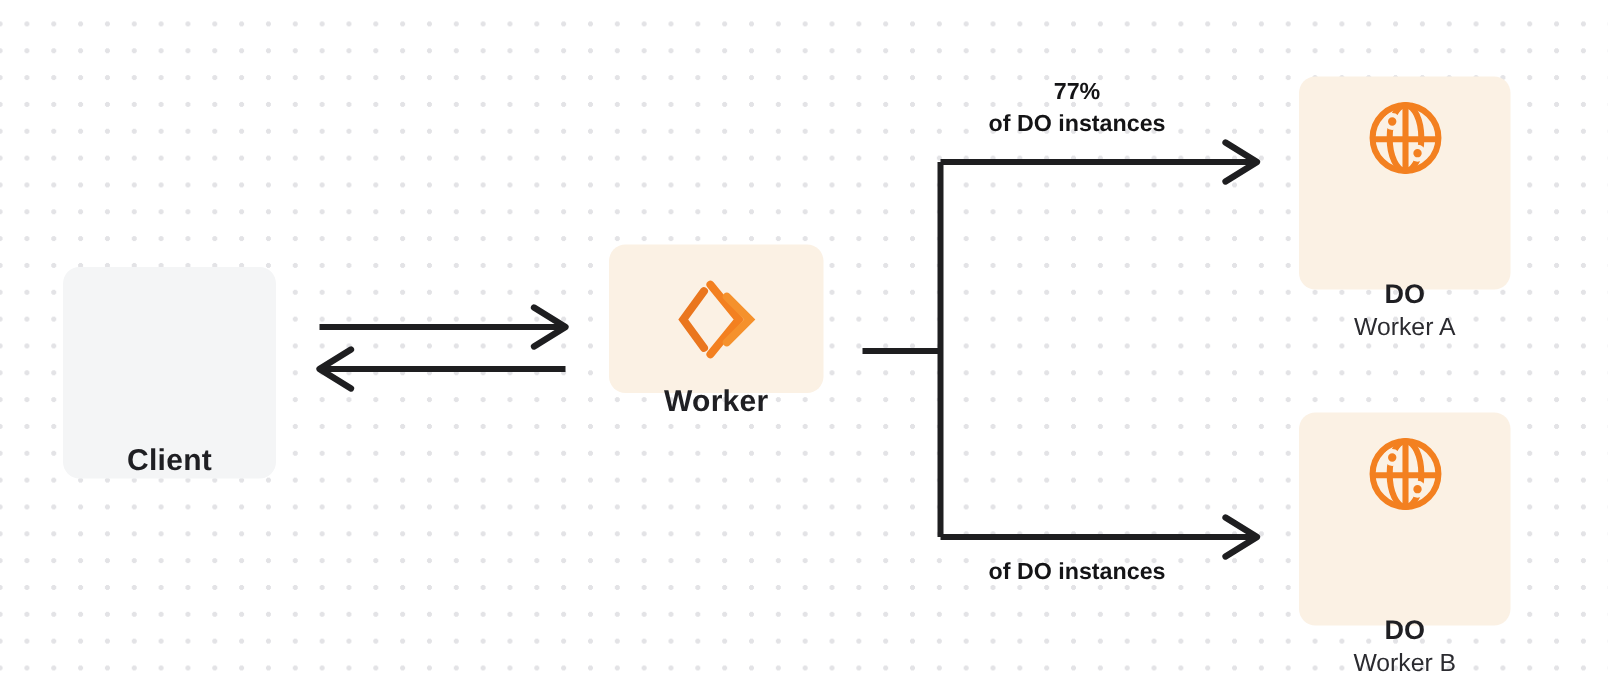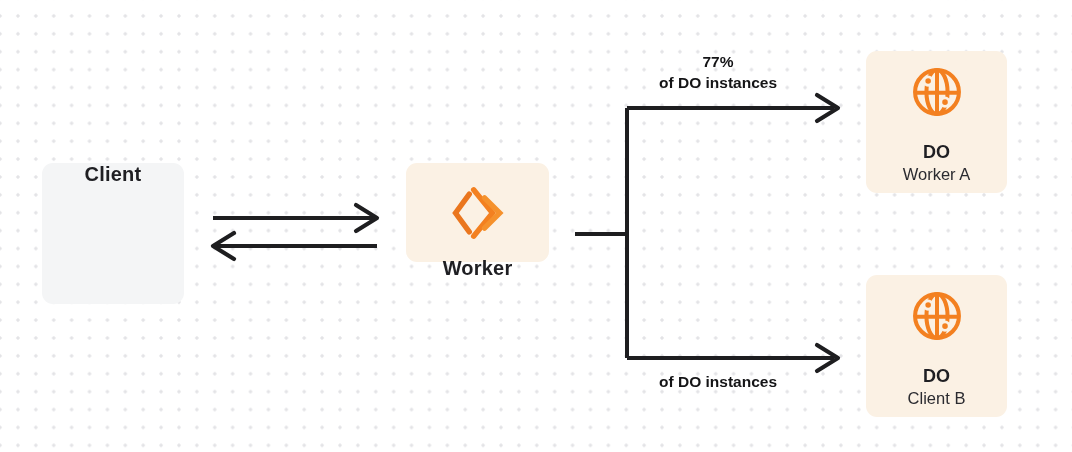--- a/index.html
+++ b/index.html
@@ -38,23 +38,23 @@
     position: absolute;
     border-radius: 11px;
     display: flex;
     flex-direction: column;
     align-items: center;
   }
   .node-gray  { background: #f4f5f6; }
   .node-cream { background: #fbf1e4; }
 
   .client-node {
-    left: 42px; top: 163px;
+    left: 42px; top: 178px;
     width: 142px; height: 141px;
-    justify-content: flex-start;
+    justify-content: flex-end;
   }
   .node-label {
     font-size: 20px;
     font-weight: bold;
     color: #1f1f23;
     letter-spacing: 0.2px;
   }
 
   .worker-node {
     left: 406px; top: 163px;
@@ -69,20 +69,21 @@
   }
   .do-a-node { left: 866px; top: 51px; }
   .do-b-node { left: 866px; top: 275px; }
   .do-node .icon-wrap { height: 54px; margin-bottom: 23px; }
 
   .do-title {
     font-size: 18px;
     font-weight: bold;
     color: #1f1f23;
     line-height: 20px;
+    margin-top: 44px;
   }
   .do-subtitle {
     font-size: 16.5px;
     font-weight: normal;
     color: #2b2b30;
     line-height: 21px;
     margin-top: 2px;
   }
 
   .edge-label {
@@ -175,21 +176,21 @@
           <circle cx="32" cy="32" r="26"></circle>
           <ellipse cx="32" cy="32" rx="12.5" ry="26"></ellipse>
           <line x1="32" y1="6" x2="32" y2="58"></line>
           <line x1="6" y1="33" x2="58" y2="33"></line>
         </g>
         <circle cx="21.5" cy="19" r="5" fill="#f38020" stroke="#fbf1e4" stroke-width="3.4"></circle>
         <circle cx="41.5" cy="44" r="5" fill="#f38020" stroke="#fbf1e4" stroke-width="3.4"></circle>
       </svg>
     </div>
     <div class="do-title">DO</div>
-    <div class="do-subtitle">Client B</div>
+    <div class="do-subtitle">Worker B</div>
   </div>
 
   <div class="edge-label edge-label-top">
     <div>77%</div>
     <div>of DO instances</div>
   </div>
   <div class="edge-label edge-label-bottom">
     <div>of DO instances</div>
   </div>
 

